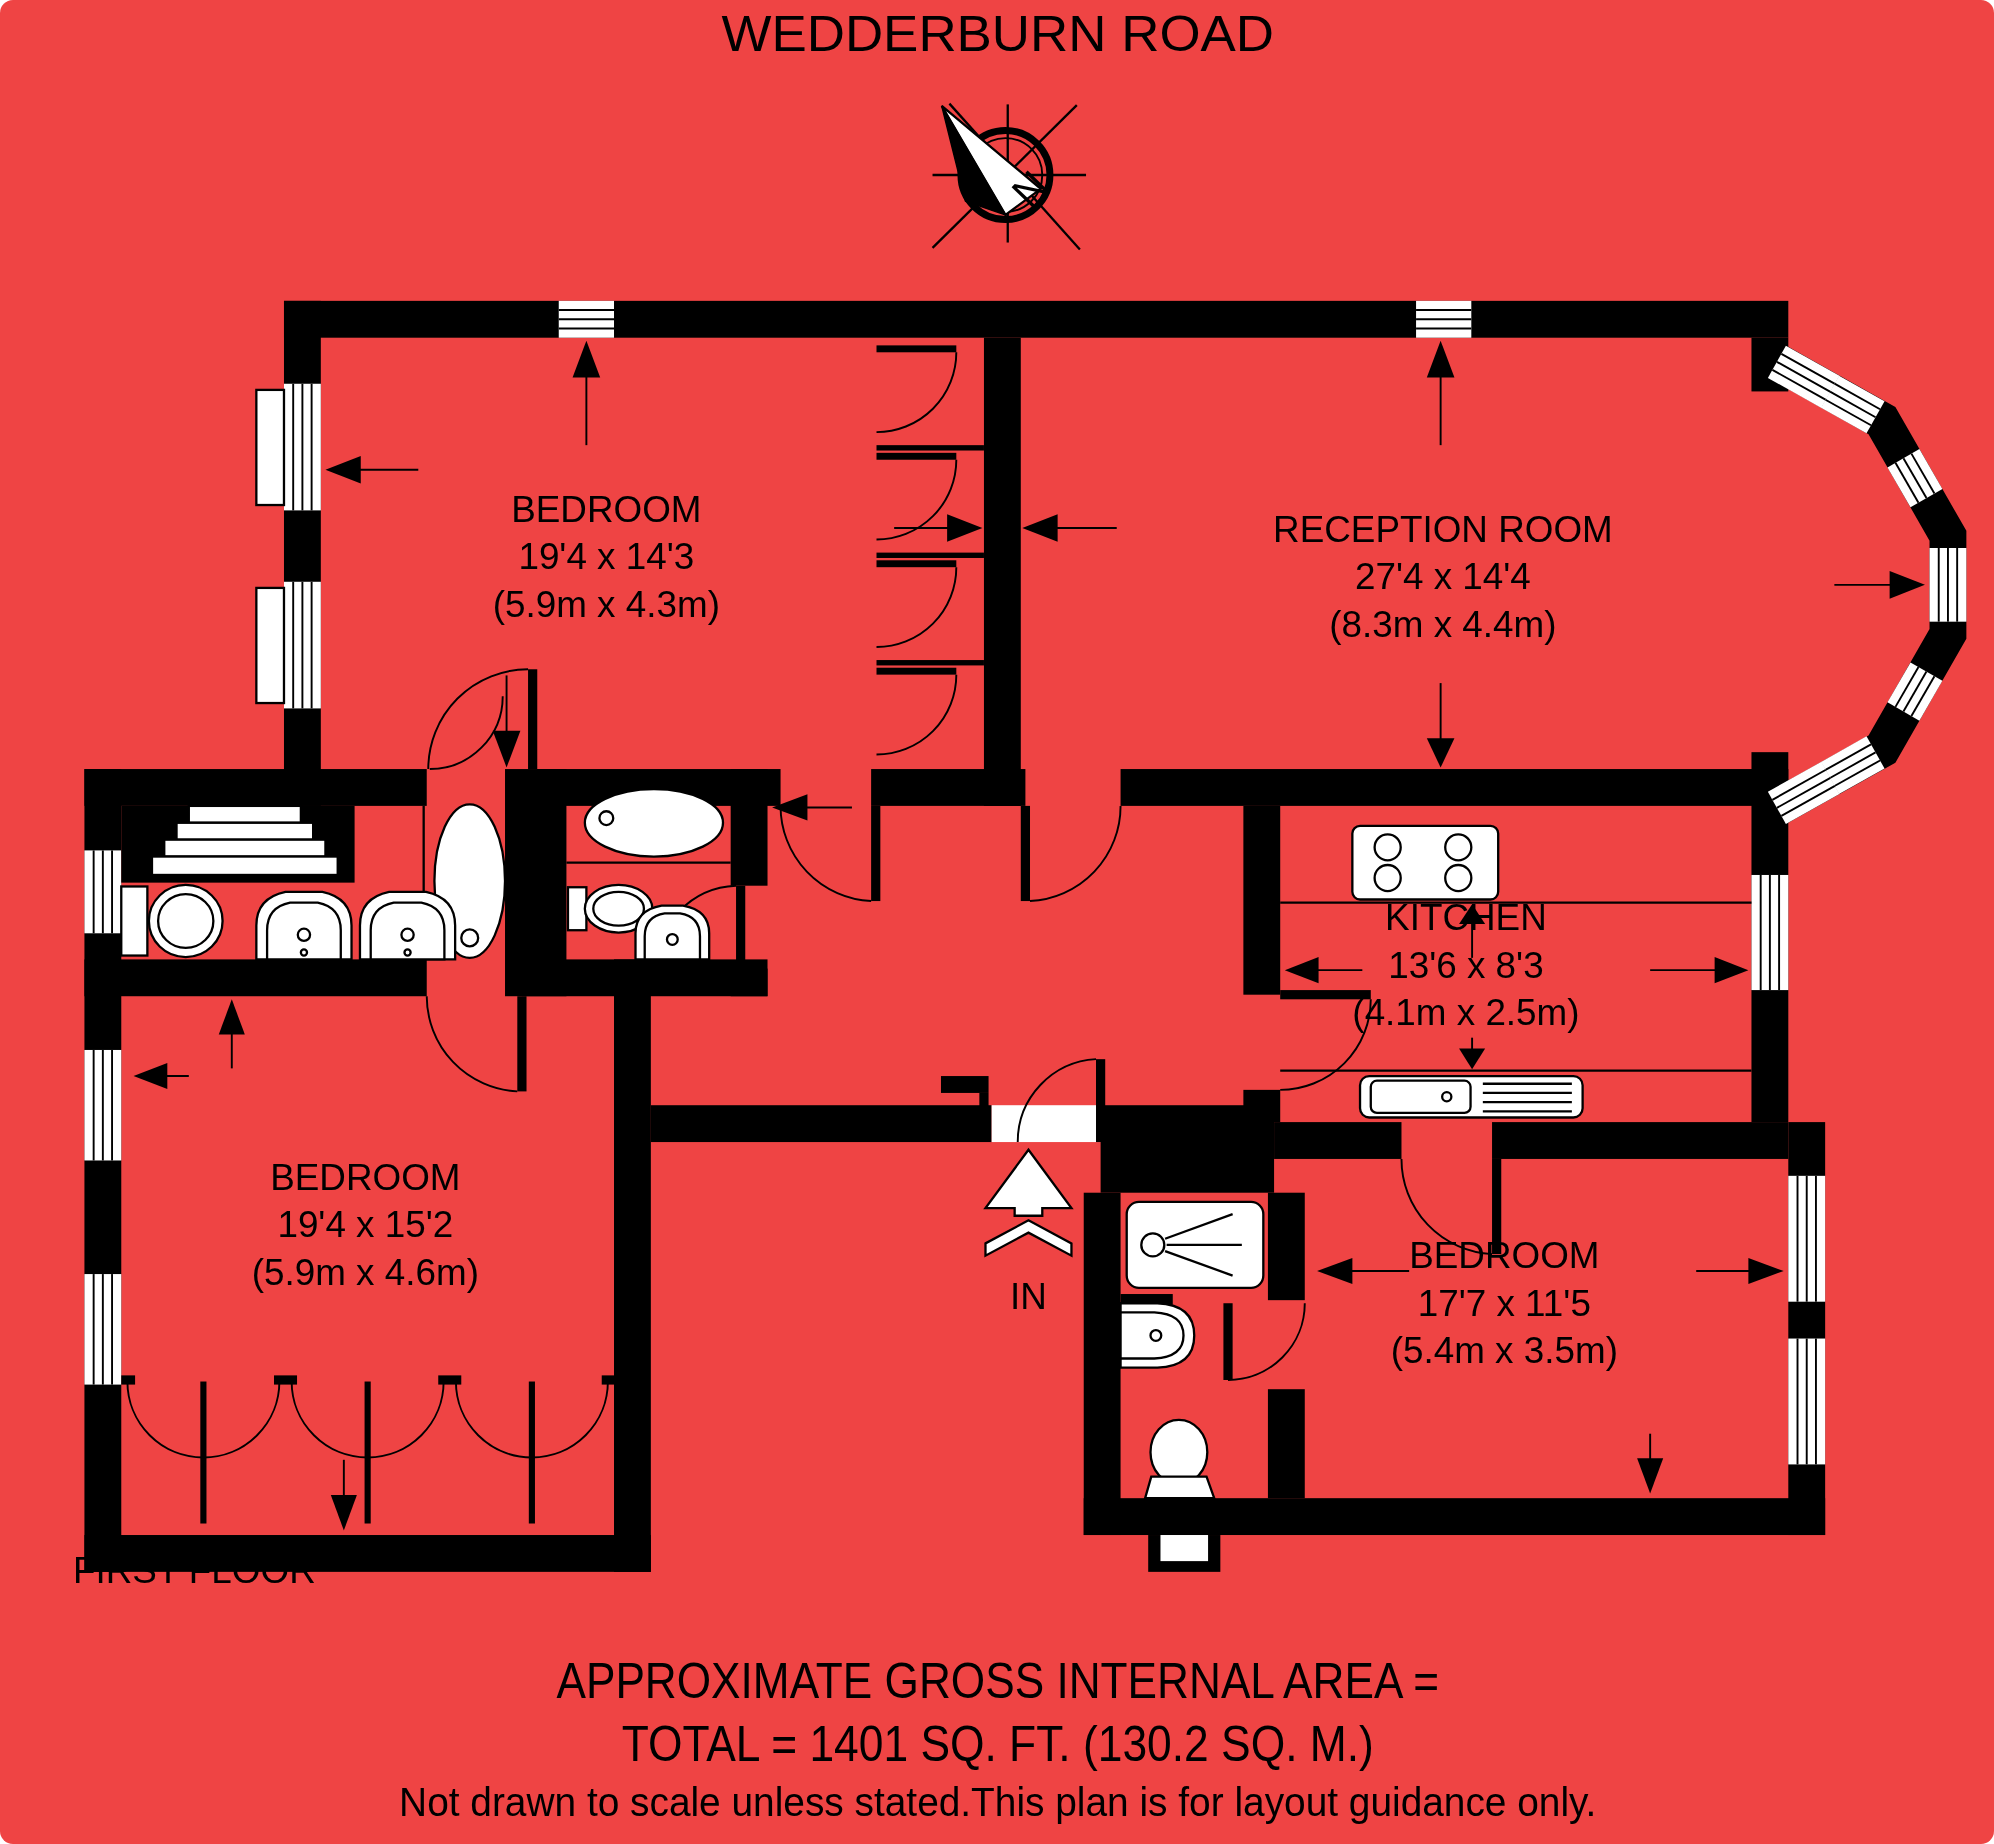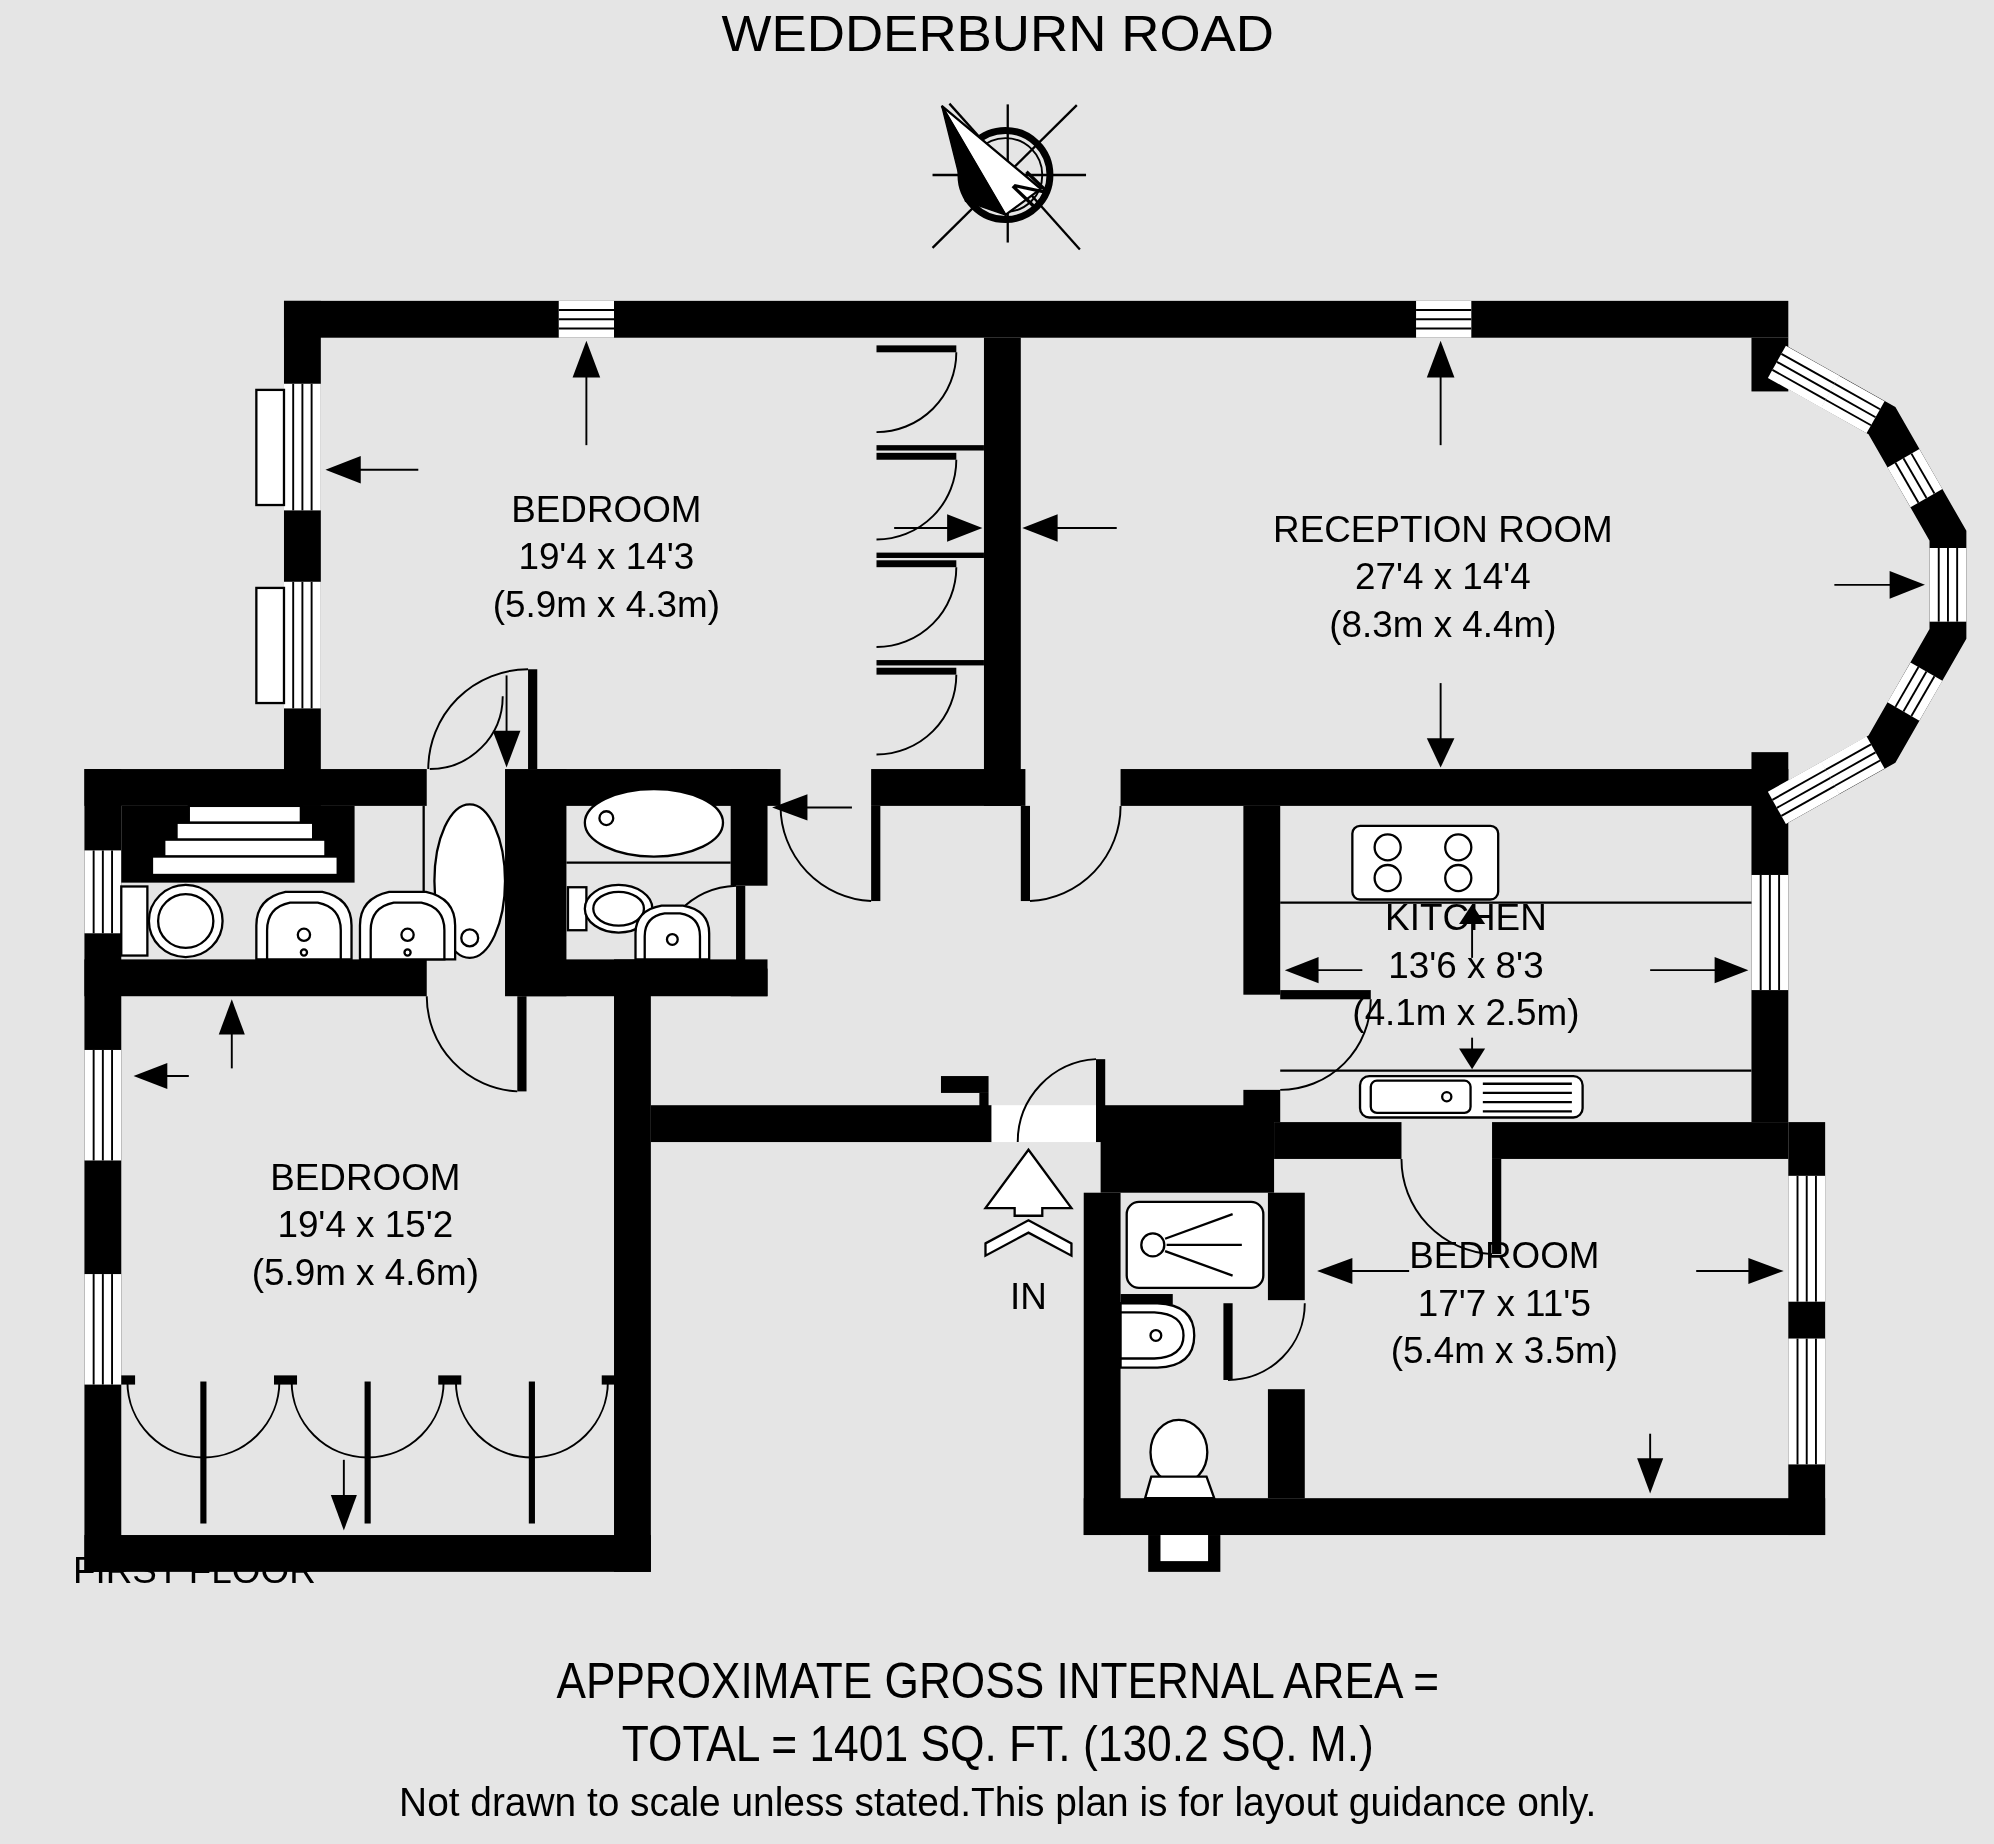--- a/index.html
+++ b/index.html
@@ -1,16 +1,16 @@
 <!DOCTYPE html>
 <html style="font-size:12.3px"><head>
 <meta charset="utf-8">
 <style>
   html,body{margin:0;padding:0;background:#ffffff;}
-  .page{width:100%;max-width:1995px;margin:0 auto;background:#e5e5e5;}
+  .page{width:100%;max-width:1995px;margin:0 auto;background:#ef4444;border-radius:13px;}
   svg{display:block;width:100%;height:auto;}
   text{font-family:"Liberation Sans","DejaVu Sans",sans-serif;fill:#000;}
   .wall{fill:#000;stroke:none;}
   .thin{stroke:#000;stroke-width:3;fill:none;}
   .fix{fill:#fff;stroke:#000;stroke-width:3;}
   .arc{fill:none;stroke:#000;stroke-width:2.5;}
   .glz{stroke:#000;stroke-width:2.5;}
   .dim{stroke:#000;stroke-width:2.5;}
   .ah{fill:#000;stroke:none;}
   .lbl{font-size:48px;text-anchor:middle;}

